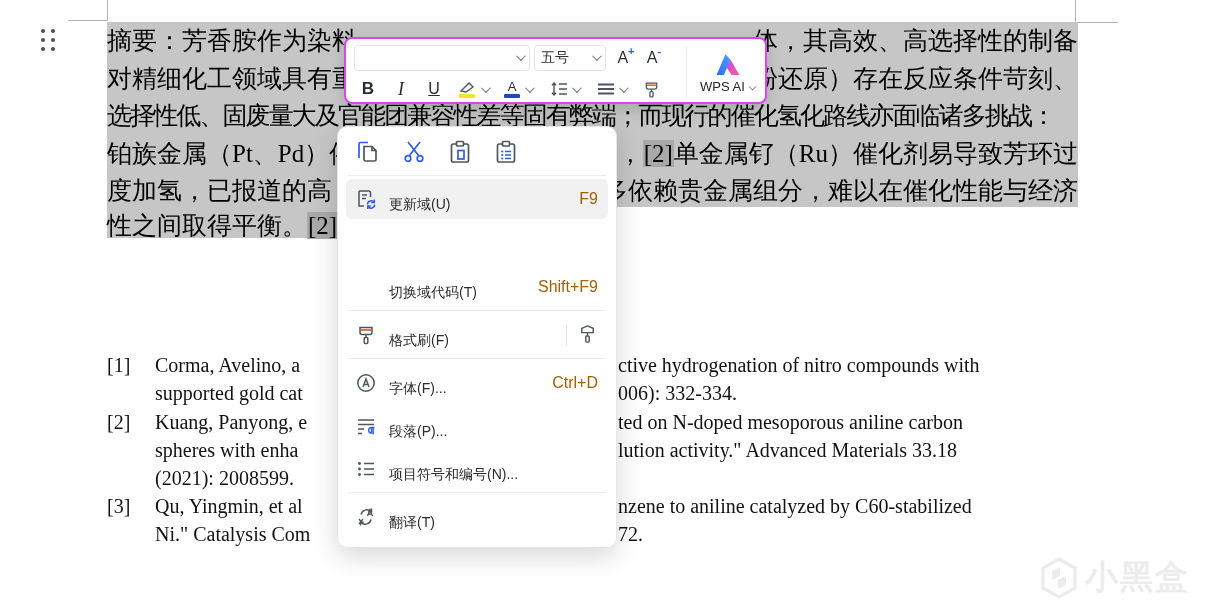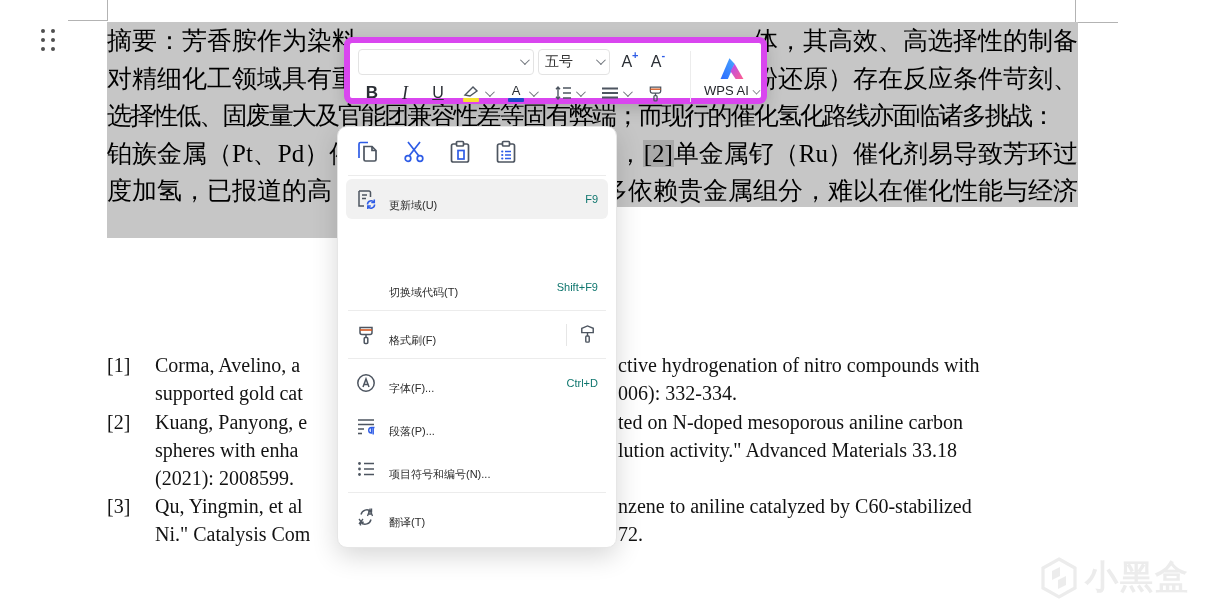--- a/index.html
+++ b/index.html
@@ -27,21 +27,21 @@
   .field-shade { background:#a9a9a9; padding:0 1px; }
 
   
   .ref-line { position:absolute; font-size:20px; line-height:26px; color:#121212; white-space:nowrap; }
   .ref-num   { left:107px; }
   .ref-text  { left:155px; }
   .ref-cont  { left:618px; }
 
   
   .mini-toolbar { position:absolute; left:344px; top:37px; width:423px; height:67px;
-    background:#fff; border:6px solid #d946ef; border-radius:8px;
+    background:#fff; border:2px solid #d946ef; border-radius:8px;
     box-shadow:0 5px 16px rgba(0,0,0,.16); z-index:6; }
   .tb-row1 { position:absolute; left:8px; top:5px; height:27px; display:flex; align-items:center; }
   .tb-row2 { position:absolute; left:8px; top:37px; height:26px; display:flex; align-items:center; gap:5px; }
   .combo { height:26px; border:1px solid #e3e3e3; border-radius:4px; display:flex;
     align-items:center; padding:0 6px; color:#333; font-size:14px; background:#fff; cursor:pointer; }
   .combo-font { width:176px; justify-content:flex-end; }
   .combo-size { width:72px; margin-left:4px; justify-content:space-between; }
   .chev { width:7px; height:7px; border-right:1.4px solid #70757c; border-bottom:1.4px solid #70757c;
     transform:rotate(45deg) translateY(-2px); display:inline-block; flex:none; }
   .tb-btn { min-width:28px; height:26px; display:flex; align-items:center; justify-content:center;
@@ -64,22 +64,22 @@
     box-shadow:0 8px 26px rgba(0,0,0,.16); z-index:7; padding:7px 8px 9px 8px; }
   .ctx-iconrow { display:flex; align-items:center; gap:18px; padding:4px 4px 7px 8px; }
   .ctx-iconbtn { width:28px; height:28px; display:flex; align-items:center; justify-content:center;
     border-radius:5px; cursor:pointer; }
   .ctx-div { height:1px; background:#ececec; margin:2px 2px 2px 2px; }
   .ctx-item { height:43px; display:flex; align-items:center; padding:0 10px 0 8px;
     border-radius:6px; cursor:pointer; }
   .ctx-item.hl { background:#f1f1f1; height:40px; margin:3px 0; }
   .ctx-ic { width:24px; height:24px; margin-right:11px; display:flex; align-items:center;
     justify-content:center; flex:none; }
-  .ctx-label { flex:1; font-size:11px; color:#2b2b2b; white-space:nowrap;margin-top:12px; }
-  .ctx-short { font-size:11px; color:#0f766e; }
+  .ctx-label { flex:1; font-size:14px; color:#2b2b2b; white-space:nowrap;margin-top:12px; }
+  .ctx-short { font-size:16px; color:#a16207; }
   .ctx-right-vdiv { width:1px; height:22px; background:#e6e6e6; margin:0 10px; }
 
   
   .watermark { position:absolute; right:18px; bottom:12px; display:flex; align-items:center;
     gap:7px; color:#eaeaea; }
   .watermark-text { font-size:33px; font-weight:700; color:#ececec; letter-spacing:2px; }
 
   svg { display:block; }
 </style>
 </head>
@@ -106,20 +106,21 @@
 
   <div class="doc-line serif doc-left" style="top:26px;">摘要：芳香胺作为染料</div>
   <div class="doc-line serif doc-right" style="top:26px;">体，其高效、高选择性的制备</div>
   <div class="doc-line serif doc-left" style="top:64px;">对精细化工领域具有重</div>
   <div class="doc-line serif doc-right" style="top:64px;">粉还原）存在反应条件苛刻、</div>
   <div class="doc-line serif doc-left" style="top:101px; letter-spacing:-1.9px;">选择性低、固废量大及官能团兼容性差等固有弊端；而现行的催化氢化路线亦面临诸多挑战：</div>
   <div class="doc-line serif doc-left" style="top:139px;">铂族金属（Pt、Pd）催</div>
   <div class="doc-line serif doc-right" style="top:139px;"><span>，</span><span class="field-shade">[2]</span><span>单金属钌（Ru）催化剂易导致芳环过</span></div>
   <div class="doc-line serif doc-left" style="top:176px;">度加氢，已报道的高</div>
   <div class="doc-line serif doc-right" style="top:176px;">多依赖贵金属组分，难以在催化性能与经济</div>
+  <div class="doc-line serif doc-left" style="top:211px;"><span>性之间取得平衡。</span><span class="field-shade">[2]</span></div>
 
   <div class="ref-line serif ref-num" style="top:352px;">[1]</div>
   <div class="ref-line serif ref-text" style="top:352px;">Corma, Avelino, a</div>
   <div class="ref-line serif ref-cont" style="top:352px;">ctive hydrogenation of nitro compounds with</div>
   <div class="ref-line serif ref-text" style="top:380px;">supported gold cat</div>
   <div class="ref-line serif ref-cont" style="top:380px;">006): 332-334.</div>
 
   <div class="ref-line serif ref-num" style="top:409px;">[2]</div>
   <div class="ref-line serif ref-text" style="top:409px;text-align:right;">Kuang, Panyong, e</div>
   <div class="ref-line serif ref-cont" style="top:409px;">ted on N-doped mesoporous aniline carbon</div>

